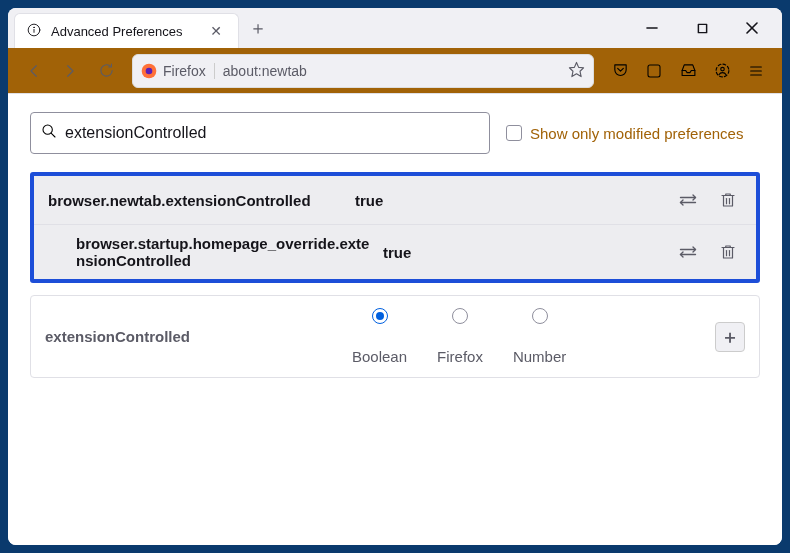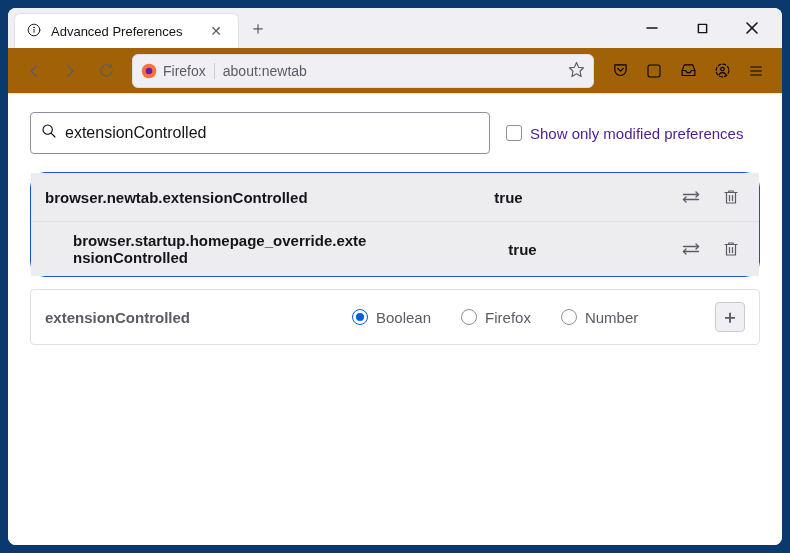--- a/index.html
+++ b/index.html
@@ -25,36 +25,36 @@
 .urlbar .address { flex: 1; color: #5b5b66; }
 .urlbar .star { cursor: pointer; }
 .toolbar-icons { display: flex; align-items: center; gap: 2px; }
 .toolbar-icons .tb { width: 32px; height: 32px; display: flex; align-items: center; justify-content: center; cursor: pointer; }
 
 
 .content { flex: 1; background: #fff; padding: 18px 22px; overflow: auto; }
 .search-row { display: flex; align-items: center; gap: 16px; margin-bottom: 18px; }
 .search-box { flex: 0 0 460px; height: 42px; border: 1px solid #8f8f9d; border-radius: 4px; display: flex; align-items: center; padding: 0 10px; gap: 8px; }
 .search-box input { border: none; outline: none; flex: 1; font-size: 16px; color: #15141a; background: transparent; }
-.show-mod { display: flex; align-items: center; gap: 8px; font-size: 15px; color: #4c1d95; }
+.show-mod { display: flex; align-items: center; gap: 8px; font-size: 15px; color: #a16207; }
 .show-mod .cb { width: 16px; height: 16px; border: 1.5px solid #8f8f9d; border-radius: 3px; }
 
-.pref-table { border: 1px solid #1d4ed8; border-radius: 15px; }
+.pref-table { border: 4px solid #1d4ed8; border-radius: 3px; }
 .pref-row { display: flex; align-items: center; padding: 10px 14px; gap: 12px; font-size: 15px; }
 .pref-row.mod { background: #ededf0; font-weight: 700; color: #15141a; }
 .pref-row + .pref-row { border-top: 1px solid #e0e0e6; padding-left: 42px; }
 .pref-name { flex: 0 0 295px; word-break: break-all; }
-.pref-value { flex: 1; text-align: center; }
+.pref-value { flex: 1; }
 .pref-actions { display: flex; gap: 12px; }
 .action-btn { width: 28px; height: 28px; display: flex; align-items: center; justify-content: center; cursor: pointer; color: #5b5b66; }
 
 .add-row { display: flex; align-items: center; padding: 12px 14px; border: 1px solid #e0e0e6; border-radius: 4px; margin-top: 12px; gap: 12px; font-size: 15px; color: #5b5b66; }
 .add-name { flex: 0 0 295px; font-weight: 600; }
 .radio-group { display: flex; gap: 30px; flex: 1; }
-.radio-item { display: flex; align-items: center; gap: 8px; cursor: pointer; }
+.radio-item { display: flex; align-items: center; gap: 24px; cursor: pointer; flex-direction: column; }
 .radio { width: 16px; height: 16px; border-radius: 50%; border: 1.5px solid #8f8f9d; position: relative; }
 .radio.checked { border-color: #0060df; }
 .radio.checked::after { content: ""; position: absolute; width: 8px; height: 8px; background: #0060df; border-radius: 50%; top: 50%; left: 50%; transform: translate(-50%,-50%); }
 .add-btn { width: 30px; height: 30px; border: 1px solid #ccc; border-radius: 4px; display: flex; align-items: center; justify-content: center; font-size: 18px; font-weight: bold; color: #5b5b66; background: #f0f0f4; cursor: pointer; }
 
 svg { stroke: currentColor; fill: none; stroke-width: 1.6; stroke-linecap: round; stroke-linejoin: round; }
 .ff-logo circle.outer { stroke: none; }
 </style>
 </head>
 <body>

